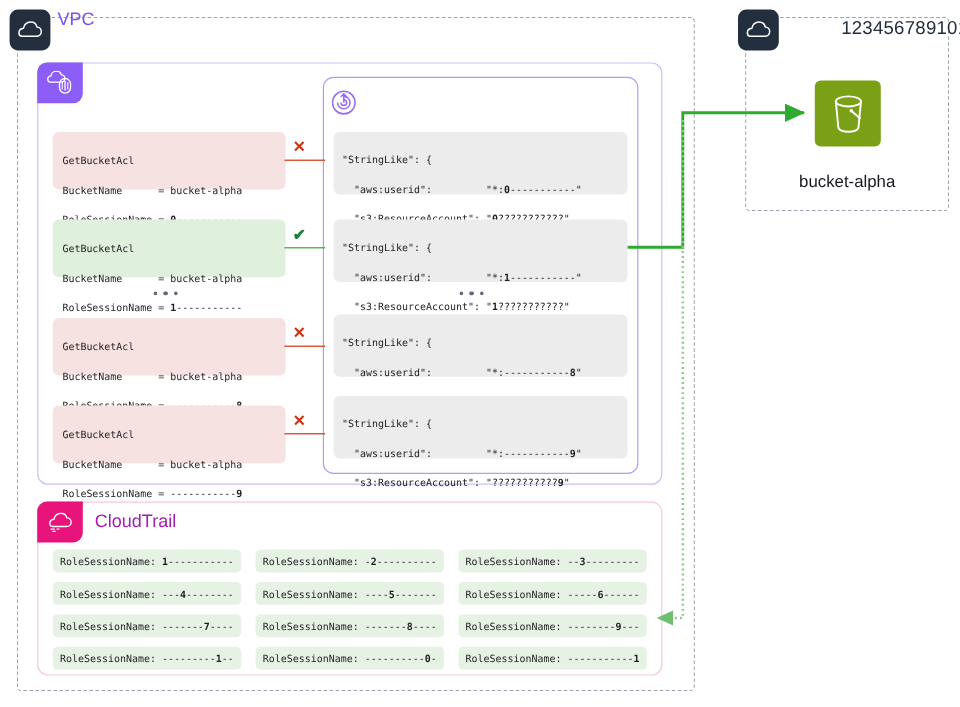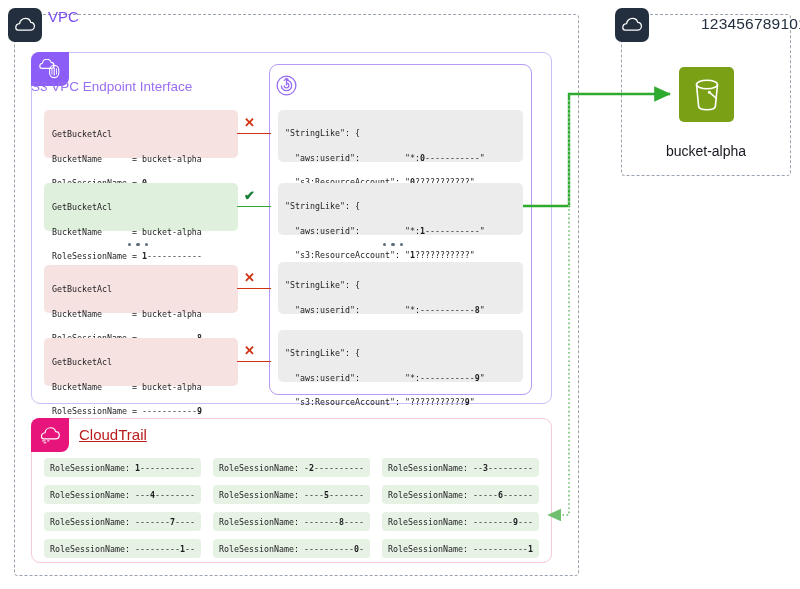--- a/index.html
+++ b/index.html
@@ -143,21 +143,21 @@
   
   #ct-panel {
     position: absolute;
     left: 31px; top: 418px;
     width: 521px; height: 145px;
     border: 1.4px solid #f7c8de;
     border-radius: 9px;
     background: #ffffff;
   }
   .svc-tab.ct { background: #e7157b; width: 38px; justify-content:center; }
-  #ct-title { left: 48px; top: 8px; color: #b91c1c; font-weight: 400; text-decoration: underline; }
+  #ct-title { left: 48px; top: 8px; color: #a21caf; font-weight: 400; }
   .ct-entry {
     position: absolute;
     height: 19px;
     width: 157px;
     background: #e6f2e4;
     border-radius: 4px;
     display: flex; align-items: center;
     padding-left: 6px;
     font-family: "DejaVu Sans Mono", monospace;
     font-size: 8.3px;
@@ -239,21 +239,20 @@
   <div id="s3ep-panel"></div>
   <div id="s3ep-icon">
     <svg width="21" height="21" viewBox="0 0 21 21" aria-hidden="true">
       <circle cx="10.5" cy="10.5" r="9.4" fill="none" stroke="#9a6ef0" stroke-width="1.3"></circle>
       <path d="M10.5 5.3a5.2 5.2 0 1 1-5.2 5.2" fill="none" stroke="#9a6ef0" stroke-width="1.3"></path>
       <path d="M10.5 8.1a2.4 2.4 0 1 1-2.4 2.4" fill="none" stroke="#9a6ef0" stroke-width="1.3"></path>
       <line x1="10.5" y1="3.4" x2="10.5" y2="10.6" stroke="#9a6ef0" stroke-width="1.3"></line>
       <path d="M8.3 5.4 L10.5 3.2 L12.7 5.4" fill="none" stroke="#9a6ef0" stroke-width="1.3" stroke-linejoin="round" stroke-linecap="round"></path>
     </svg>
   </div>
-  <div id="s3ep-title">S3 VPC Endpoint Interface</div>
 
   <div class="req-card deny" style="top:110px;">
 <span>GetBucketAcl</span>
 <br><span>BucketName</span><span>      = </span><span>bucket-alpha</span>
 <br><span>RoleSessionName</span><span> = </span><span></span><b>0</b><span>-----------</span>
   </div>
   <div class="verdict x" style="left:244px; top:116px;">✕</div>
   <div class="hline red" style="left:237px; top:133px; width:34px;"></div>
 
   <div class="req-card allow" style="top:183px;">

